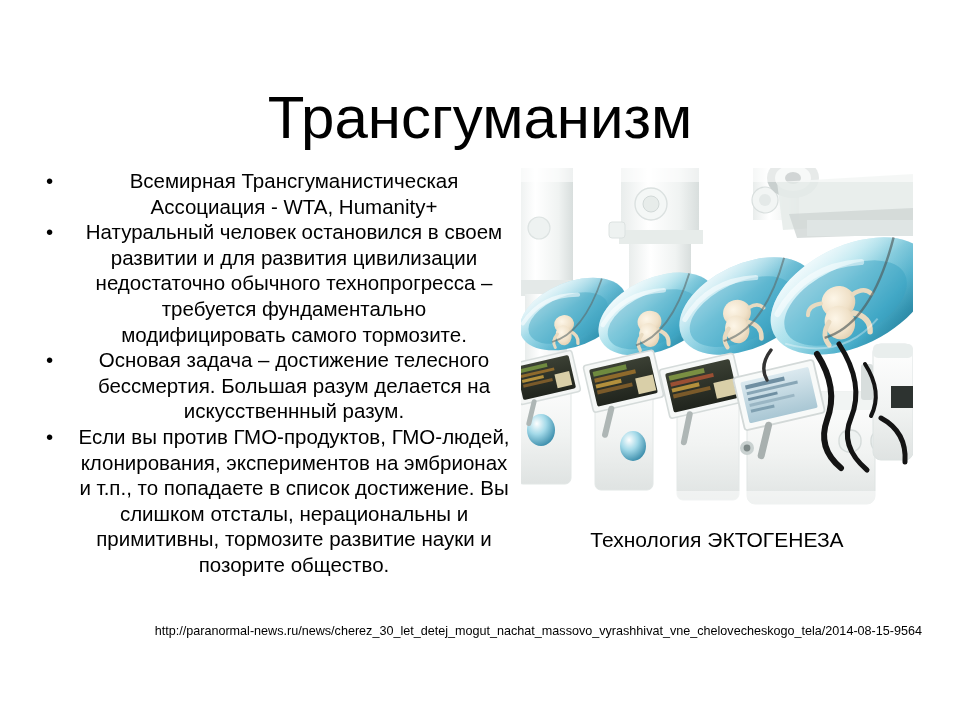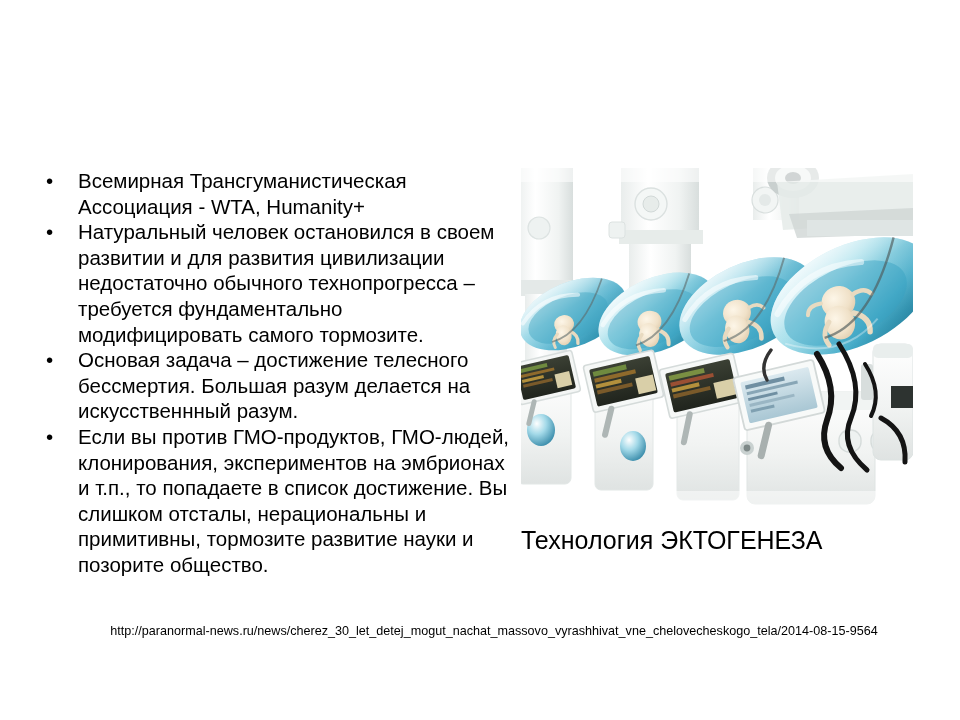--- a/index.html
+++ b/index.html
@@ -59,20 +59,21 @@
     left: 8px;
     top: 0;
     width: 14px;
     font-size: 20.5px;
     line-height: 25.6px;
     text-align: left;
     color: #000000;
   }
   #body-list li .bullet-text {
     display: block;
+    text-align: center;
   }
 
   
   #photo-frame {
     position: absolute;
     left: 521px;
     top: 168px;
     width: 392px;
     height: 337px;
     overflow: hidden;
@@ -83,44 +84,46 @@
     width: 392px;
     height: 337px;
   }
 
   
   #photo-caption {
     position: absolute;
     left: 521px;
     top: 527px;
     width: 392px;
-    font-size: 25px;
+    text-align: center;
+    font-size: 21px;
     line-height: 26px;
     color: #000000;
     white-space: nowrap;
   }
 
   
   #source-url {
     position: absolute;
     left: 66px;
     top: 623px;
     width: 856px;
     font-size: 12.6px;
     line-height: 17.5px;
     color: #000000;
     word-break: break-all;
-    text-align: center;
+    text-align: right;
   }
 </style>
 </head>
 <body>
 
 <div id="slide">
 
+  <h1 id="slide-title">Трансгуманизм</h1>
 
   <ul id="body-list">
     <li>
       <span class="bullet-dot">•</span>
       <span class="bullet-text">Всемирная Трансгуманистическая Ассоциация - WTA, Humanity+</span>
     </li>
     <li>
       <span class="bullet-dot">•</span>
       <span class="bullet-text">Натуральный человек остановился в своем развитии и для развития цивилизации недостаточно обычного технопрогресса – требуется фундаментально модифицировать самого тормозите.</span>
     </li>

